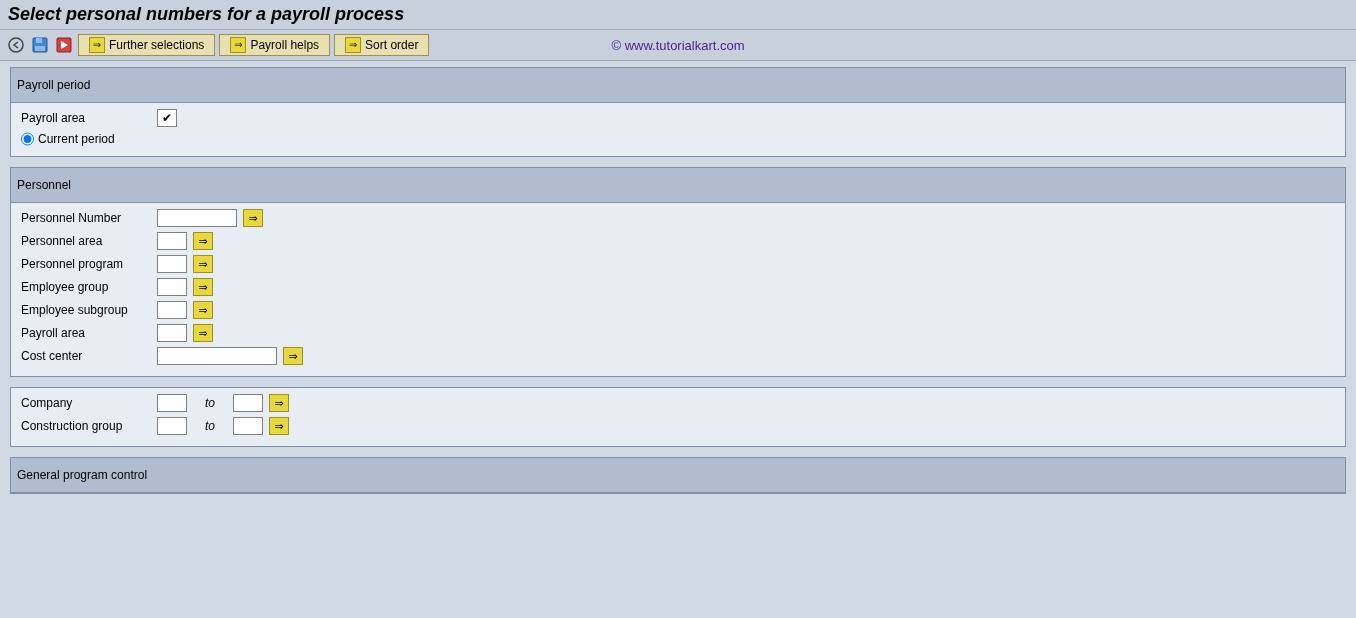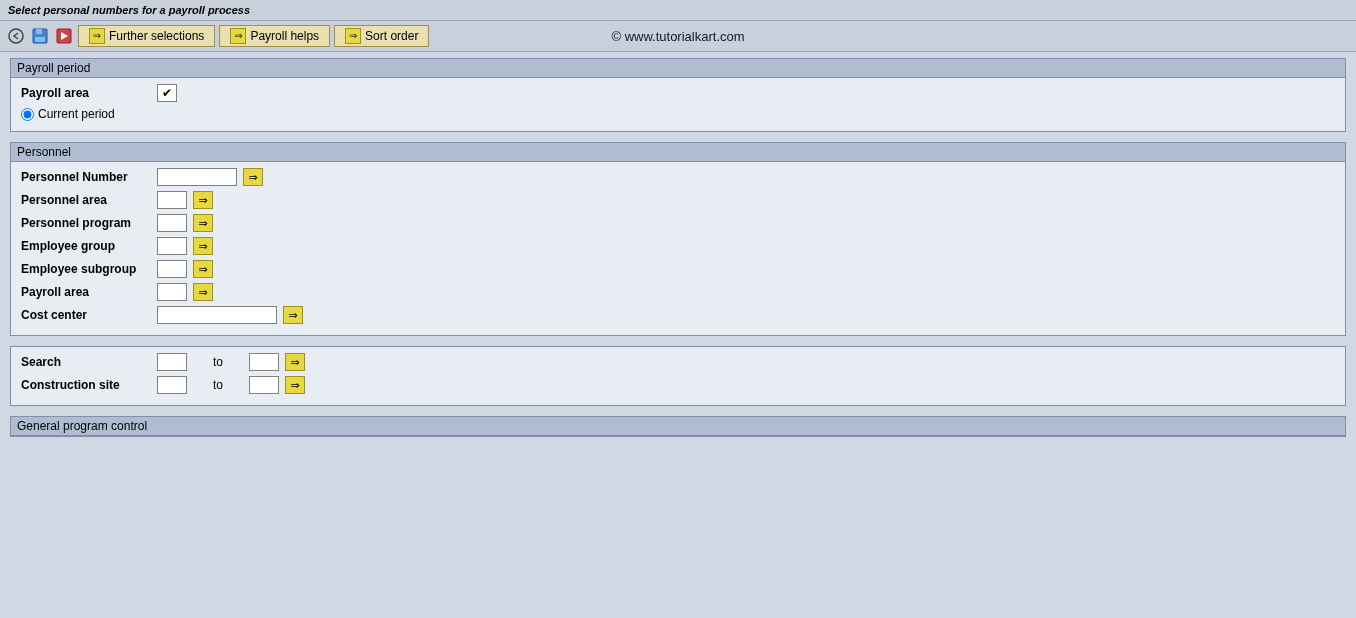--- a/index.html
+++ b/index.html
@@ -7,37 +7,37 @@
       font-family: Arial, Helvetica, sans-serif;
       font-size: 12px;
       background: #d0d8e4;
       color: #000;
     }
     .title-bar {
       background: #c8d0dc;
       padding: 4px 8px;
       font-weight: bold;
       font-style: italic;
-      font-size: 11px;
+      font-size: 18px;
       border-bottom: 1px solid #a0a8b4;
     }
     .toolbar {
       background: #c8d0dc;
       padding: 4px 6px;
       display: flex;
       align-items: center;
       gap: 4px;
       border-bottom: 1px solid #a0a8b4;
       position: relative;
     }
     .toolbar-watermark {
       position: absolute;
       left: 50%;
       transform: translateX(-50%);
-      color: #0f172a;
+      color: #4c1d95;
       font-size: 13px;
     }
     .toolbar-icon {
       width: 20px;
       height: 20px;
       display: inline-flex;
       align-items: center;
       justify-content: center;
       cursor: pointer;
     }
@@ -66,70 +66,69 @@
       padding: 6px 10px;
       background: #d0d8e4;
     }
     .section {
       border: 1px solid #8090a8;
       margin-bottom: 10px;
       background: #d8e0ec;
     }
     .section-header {
       background: #b0bcd0;
-      padding: 2px 6px;
+      padding: 10px 6px;
       font-weight: normal;
       font-size: 12px;
       border-bottom: 1px solid #8090a8;
     }
     .section-body {
       padding: 6px 10px;
       background: #e8edf4;
     }
     .field-row {
       display: flex;
       align-items: center;
       margin-bottom: 5px;
       gap: 6px;
     }
     .field-label {
       min-width: 130px;
       font-size: 12px;
-      font-weight: bold;
     }
     .field-input {
       border: 1px solid #808080;
       background: #fff;
       height: 18px;
       font-size: 11px;
       padding: 0 2px;
     }
     .field-input-sm { width: 30px; }
     .field-input-lg { width: 80px; }
     .field-input-xl { width: 120px; }
     .radio-row {
       display: flex;
-      align-items: center;
       gap: 4px;
       margin-bottom: 4px;
     }
     .btn-arrow {
       display: inline-flex;
       align-items: center;
       justify-content: center;
       width: 20px;
       height: 18px;
       background: #e8d840;
       border: 1px solid #a09020;
       cursor: pointer;
       font-size: 11px;
     }
     .to-label {
       font-size: 12px;
-      margin: 0 20px;
+      margin: 0 12px;
+      font-style: italic;
     }
     .payroll-area-checkbox {
       border: 1px solid #808080;
       background: #fff;
       width: 20px;
       height: 18px;
       display: inline-flex;
       align-items: center;
       justify-content: center;
     }
@@ -231,28 +230,28 @@
         <span class="field-label">Cost center</span>
         <input type="text" class="field-input field-input-xl" style="">
         <span class="btn-arrow">⇒</span>
       </div>
     </div>
   </div>
 
   <div class="section">
     <div class="section-body">
       <div class="field-row">
-        <span class="field-label">Search</span>
+        <span class="field-label">Company</span>
         <input type="text" class="field-input field-input-sm" style="">
         <span class="to-label">to</span>
         <input type="text" class="field-input field-input-sm" style="">
         <span class="btn-arrow">⇒</span>
       </div>
       <div class="field-row">
-        <span class="field-label">Construction site</span>
+        <span class="field-label">Construction group</span>
         <input type="text" class="field-input field-input-sm" style="">
         <span class="to-label">to</span>
         <input type="text" class="field-input field-input-sm" style="">
         <span class="btn-arrow">⇒</span>
       </div>
     </div>
   </div>
 
   <div class="section">
     <div class="section-header">General program control</div>

